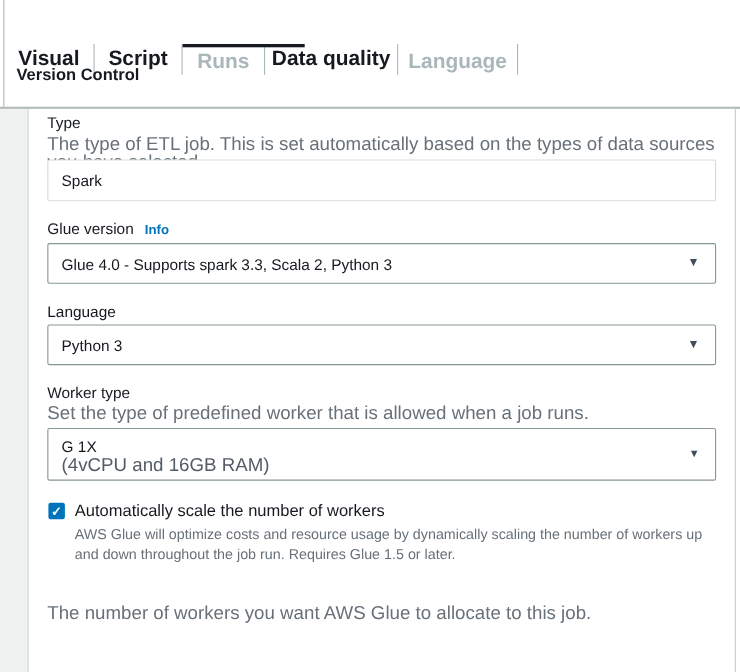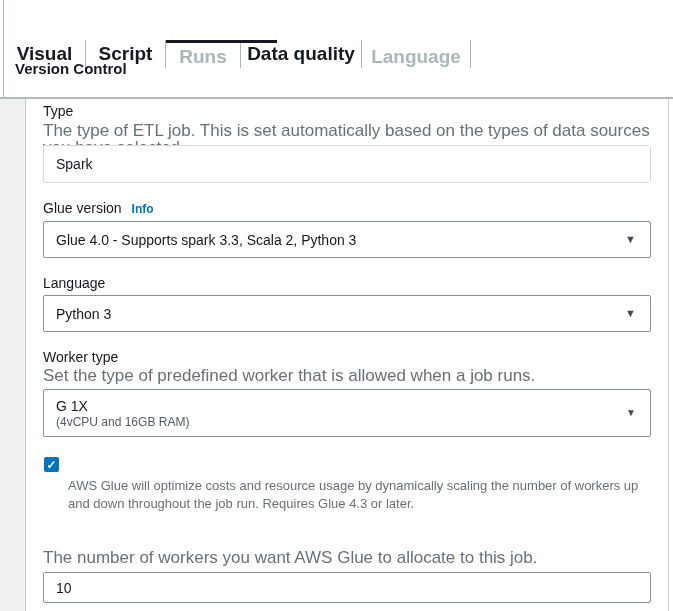--- a/index.html
+++ b/index.html
@@ -71,21 +71,21 @@
   .input-dark  { border: 1px solid #879596; }
   .select-box {
     position: absolute; left: 43px; width: 608px;
     border: 1px solid #879596; border-radius: 2px;
     background: #ffffff;
     display: flex; align-items: center;
     padding: 0 14px 0 12px;
     cursor: pointer;
   }
   .select-box .sel-text { font-size: 14px; color: #16191f; line-height: 18px; }
-  .select-box .sel-sub  { font-size: 12px; color: #545b64; line-height: 15px; }
+  .select-box .sel-sub  { font-size: 17px; color: #545b64; line-height: 15px; }
   .select-stack { display: flex; flex-direction: column; justify-content: center; }
   .arrow {
     margin-left: auto;
     font-size: 11px; color: #414d5c; line-height: 1;
   }
   .info-link {
     font-size: 12px; font-weight: bold; color: #0073bb;
     text-decoration: none; margin-left: 10px; cursor: pointer;
   }
   .label-row { display: flex; align-items: baseline; }
@@ -163,18 +163,18 @@
     <span class="select-stack">
       <span class="sel-text">G 1X</span>
       <span class="sel-sub">(4vCPU and 16GB RAM)</span>
     </span>
     <span class="arrow" style="font-size:10px">▼</span>
   </div>
 
   <div class="checkbox">
     <span>✓</span>
   </div>
-  <div class="checkbox-desc">AWS Glue will optimize costs and resource usage by dynamically scaling the number of workers up and down throughout the job run. Requires Glue 4.3 or later.</div>
+  <div class="checkbox-label">Automatically scale the number of workers</div>
+  <div class="checkbox-desc">AWS Glue will optimize costs and resource usage by dynamically scaling the number of workers up and down throughout the job run. Requires Glue 1.5 or later.</div>
 
   <div class="abs field-desc" style="left:43px; top:549px;">The number of workers you want AWS Glue to allocate to this job.</div>
-  <input class="text-input input-dark" style="top: 572px; height: 31px;" value="10">
 
 </div>
 
 </body></html>

